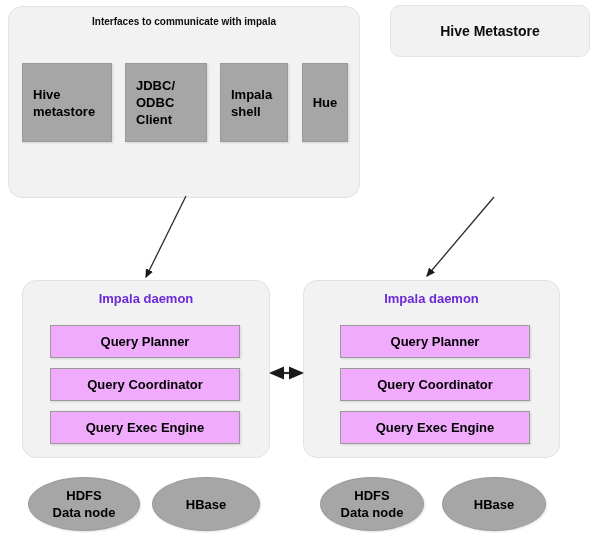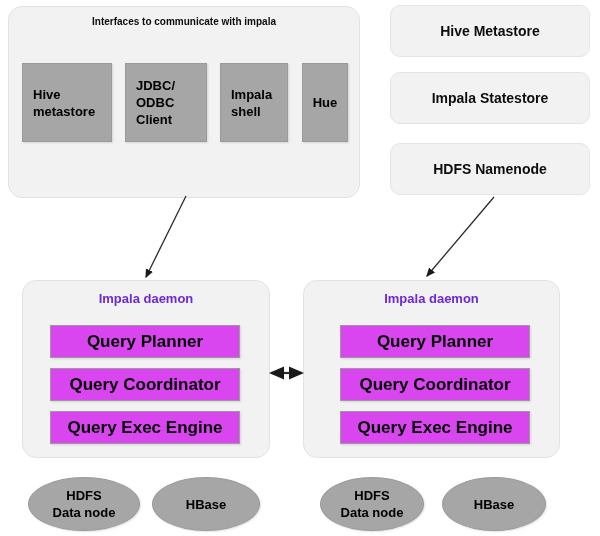--- a/index.html
+++ b/index.html
@@ -73,29 +73,29 @@
     align-items: center;
     justify-content: center;
     color: #0d0d0d;
     font-weight: bold;
     font-size: 14px;
   }
 
   
   .daemon-bar {
     position: absolute;
-    background: #d946ef;
+    background: #f0abfc;
     border: 1px solid #9a9a9a;
     box-sizing: border-box;
     display: flex;
     align-items: center;
     justify-content: center;
     color: #000000;
     font-weight: bold;
-    font-size: 17px;
+    font-size: 13px;
     box-shadow: 1px 1px 2px rgba(0,0,0,0.12);
   }
 
   
   .ellipse {
     position: absolute;
     background: #a6a6a6;
     border: 1px solid #9a9a9a;
     border-radius: 50%;
     box-sizing: border-box;
@@ -157,27 +157,21 @@
   </div>
 
   <div class="graybox center-text" style="left:302px; top:63px; width:46px; height:79px;">
     <span style="white-space:pre-line;">Hue</span>
   </div>
 
   <div class="side-panel" style="left:390px; top:5px; width:200px; height:52px;">
     <span>Hive Metastore</span>
   </div>
 
-  <div class="side-panel" style="left:390px; top:72px; width:200px; height:52px;">
-    <span>Impala Statestore</span>
-  </div>
-
-  <div class="side-panel" style="left:390px; top:143px; width:200px; height:52px;">
-    <span>HDFS Namenode</span>
-  </div>
+
 
   <div class="panel" style="left:22px; top:280px; width:248px; height:178px;">
   </div>
   <div class="panel-label" style="left:22px; top:291px; width:248px;">Impala daemon</div>
 
   <div class="daemon-bar" style="left:50px; top:325px; width:190px; height:33px;">
     <span>Query Planner</span>
   </div>
   <div class="daemon-bar" style="left:50px; top:368px; width:190px; height:33px;">
     <span>Query Coordinator</span>

